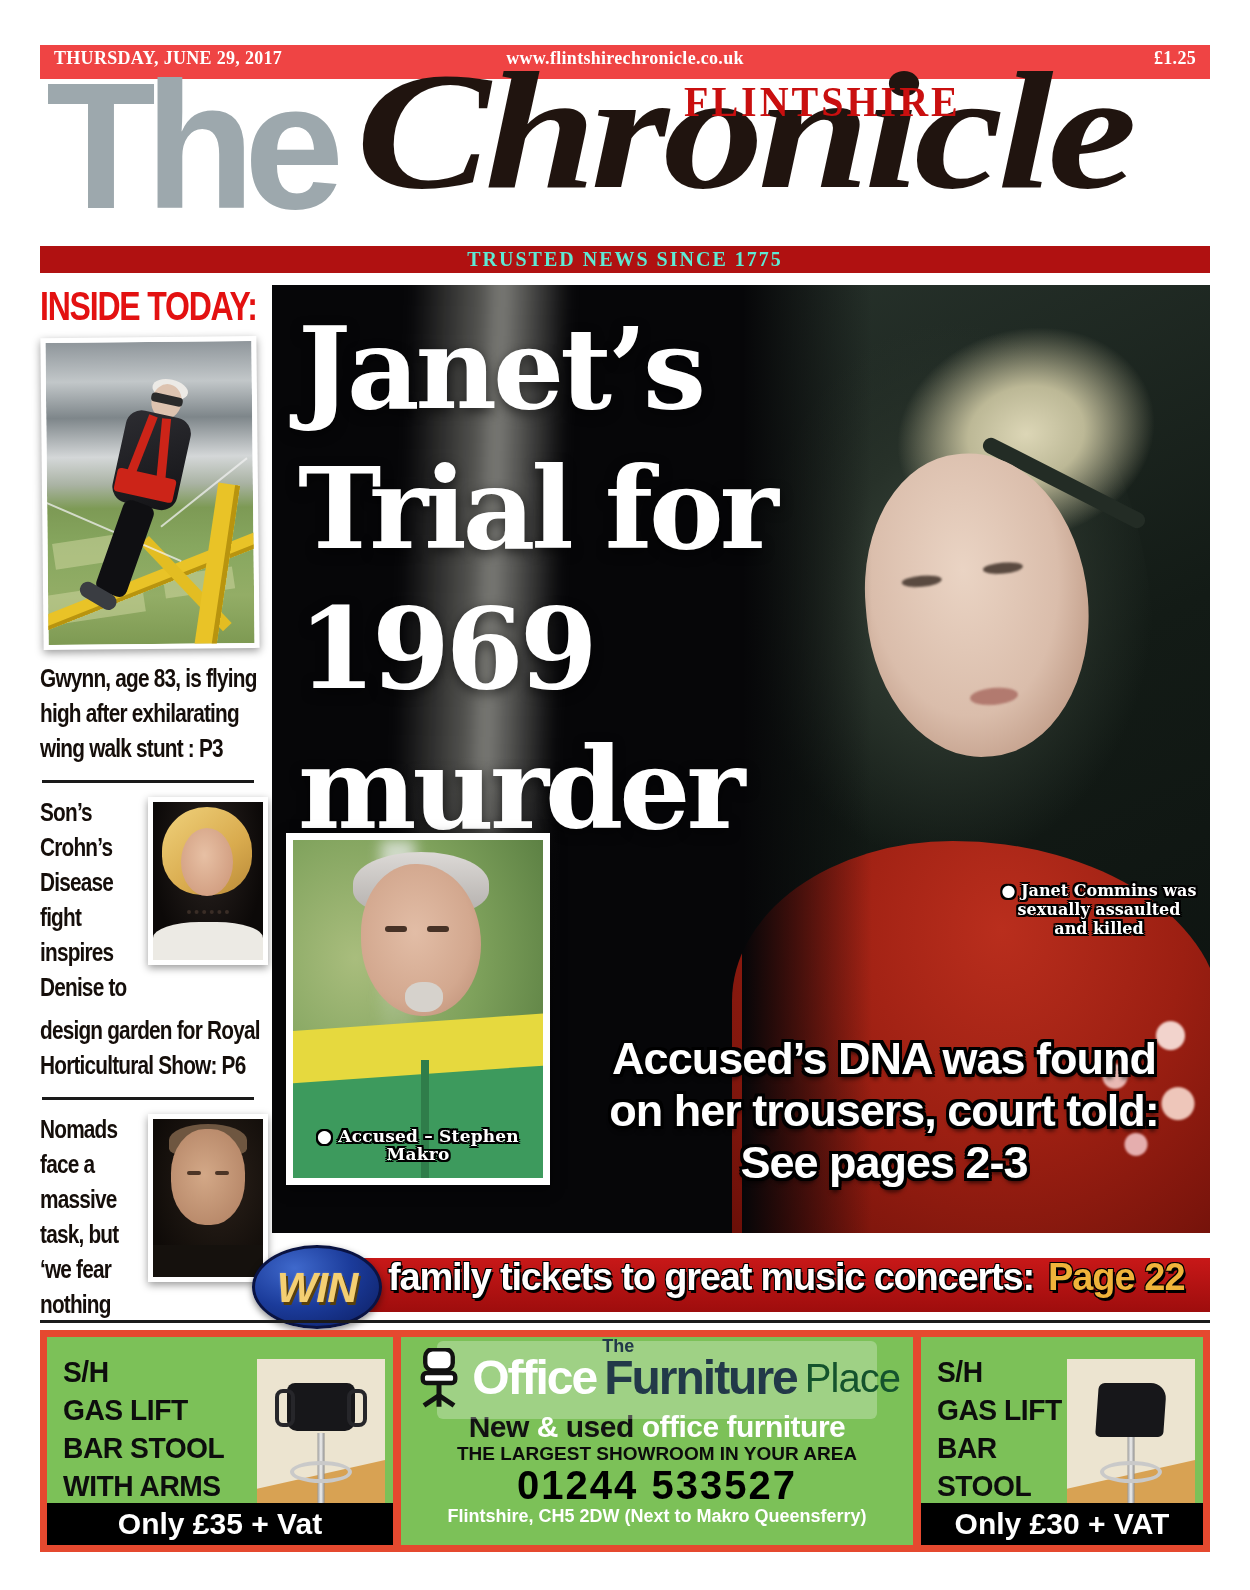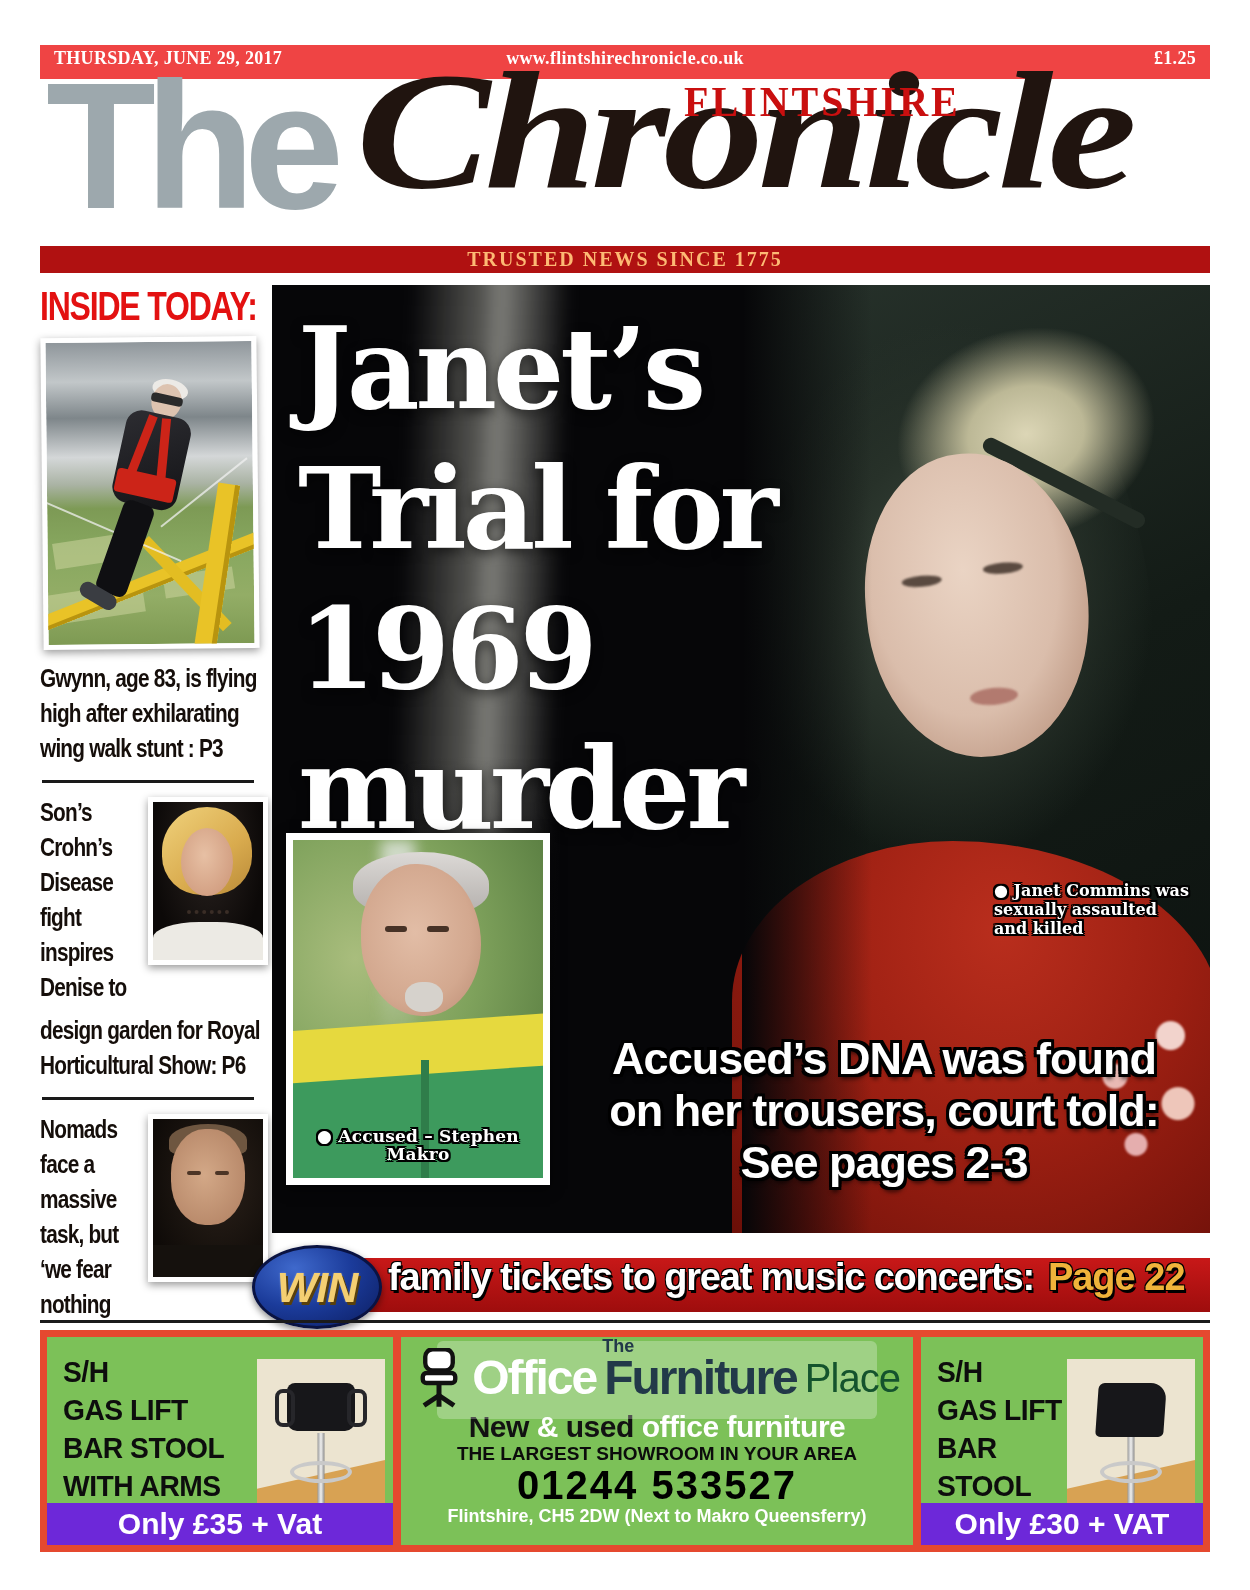--- a/index.html
+++ b/index.html
@@ -13,21 +13,21 @@
   .topbar .tb-price{position:absolute;right:14px;top:0}
 
   
   .masthead{position:absolute;left:40px;top:70px;width:1170px;height:176px}
   .mast-the{position:absolute;left:6px;top:-14px;font:bold 180px/1 "Liberation Sans",sans-serif;
     color:#9da8ad;letter-spacing:-11px}
   .mast-chronicle{position:absolute;left:316px;top:-24px;font:bold italic 168px/1 "Liberation Serif",serif;
     color:#20140f;letter-spacing:-5px;transform:scaleX(1.2);transform-origin:0 0;white-space:nowrap}
   .mast-region{position:absolute;left:644px;top:12px;font:bold 40px/1 "Liberation Serif",serif;
     color:#c90f0f;letter-spacing:3px;transform:scaleY(1.08);z-index:3}
-  .tagline{position:absolute;left:40px;top:246px;width:1170px;height:27px;background:#b01111;color:#fdba74;
+  .tagline{position:absolute;left:40px;top:246px;width:1170px;height:27px;background:#b01111;color:#5eead4;
     text-align:center;font:bold 20px/27px "Liberation Serif",serif;letter-spacing:2px}
 
   
   .sidebar{position:absolute;left:40px;top:283px;width:228px}
   .side-heading{font:bold 40px/46px "Liberation Sans",sans-serif;color:#e31111;letter-spacing:-1.5px;
     transform:scaleX(.8);transform-origin:0 50%;white-space:pre}
   .photo-frame{background:#fff;box-shadow:0 3px 9px rgba(0,0,0,.4);padding:5px}
   .photo1{width:206px;height:302px;margin:8px 0 0 2px;transform:rotate(-.6deg)}
   .scene{position:relative;width:100%;height:100%;overflow:hidden}
   .side-cap{font:bold 26px/35px "Liberation Sans",sans-serif;letter-spacing:-1px;color:#150e0a;
@@ -130,21 +130,21 @@
     background:radial-gradient(at 45% 45%,#e2bda6 0%,#d3a88f 60%,#b98a72 100%)}
   .acc-eye{position:absolute;width:22px;height:6px;background:#473226;border-radius:3px}
   .acc-goatee{position:absolute;left:112px;top:142px;width:38px;height:30px;border-radius:45%;background:#d6d2cc}
   .acc-jacket{position:absolute;left:-12px;bottom:-8px;width:284px;height:152px;background:#3d9a5d;
     border-radius:42% 46% 0 0}
   .acc-yellow{position:absolute;left:-12px;bottom:104px;width:284px;height:52px;background:#e6d93e;
     transform:rotate(-4deg)}
   .acc-zip{position:absolute;left:128px;bottom:0;width:8px;height:118px;background:#2f7d4a}
   .inset-cap{position:absolute;left:0;right:0;bottom:14px;text-align:center;color:#fff;
     font:bold 17px/1.1 "DejaVu Serif",serif;letter-spacing:.2px}
-  .victim-cap{position:absolute;left:722px;top:596px;width:210px;text-align:left;color:#fff;
+  .victim-cap{position:absolute;left:722px;top:596px;width:210px;text-align:center;color:#fff;
     font:bold 16px/19px "DejaVu Serif",serif;white-space:pre}
   .standfirst{position:absolute;left:292px;top:748px;width:640px;text-align:center;color:#fff;
     font:bold 45px/52px "Liberation Sans",sans-serif;letter-spacing:-1px;white-space:pre}
 
   
   .winbar{position:absolute;left:272px;top:1258px;width:938px;height:54px;
     background:linear-gradient(#c81818,#9e0d0d);display:flex;align-items:flex-start;padding-left:116px;
     box-sizing:border-box}
   .winbar-text{font:bold 38px/1 "Liberation Sans",sans-serif;color:#fff;letter-spacing:-1.2px;
     text-shadow:2px 3px 0 #000,-1px -1px 0 #000,1px -1px 0 #000,-1px 1px 0 #000}
@@ -159,21 +159,21 @@
 
   .divider{position:absolute;left:40px;top:1320px;width:1170px;height:3px;background:#1b1b1b}
 
   
   .adstrip{position:absolute;left:40px;top:1330px;width:1170px;height:222px;background:#e5492f;
     box-sizing:border-box;padding:7px;display:flex;gap:8px}
   .ad-col{display:flex;flex-direction:column}
   .ad-left{width:346px}
   .ad-right{width:282px}
   .ad-green{flex:1;background:#7cc158;position:relative;overflow:hidden}
-  .ad-price{height:42px;background:#6d28d9;color:#fff;display:flex;align-items:center;justify-content:center;
+  .ad-price{height:42px;background:#000000;color:#fff;display:flex;align-items:center;justify-content:center;
     font:bold 30px/1 "Liberation Sans",sans-serif}
   .ad-text{position:absolute;left:16px;top:16px;font:bold 30px/38px "Liberation Sans",sans-serif;color:#0d0d0d;
     white-space:pre;letter-spacing:-.5px;transform:scaleX(.94);transform-origin:0 0}
   .stool{position:absolute;right:8px;top:22px;width:128px;height:170px;background:#ece4d0;overflow:hidden}
   .stool .floor{position:absolute;bottom:0;left:0;width:100%;height:84px;background:#d8a253;
     clip-path:polygon(0 52%,100% 18%,100% 100%,0 100%)}
   .stool .pole{position:absolute;bottom:16px;left:50%;transform:translateX(-50%);width:7px;height:80px;
     background:linear-gradient(to right,#9a9a9a,#f0f0f0,#8a8a8a)}
   .stool .ring{position:absolute;bottom:46px;left:50%;transform:translateX(-50%);width:54px;height:14px;
     border:4px solid #c9c9c9;border-radius:50%}

